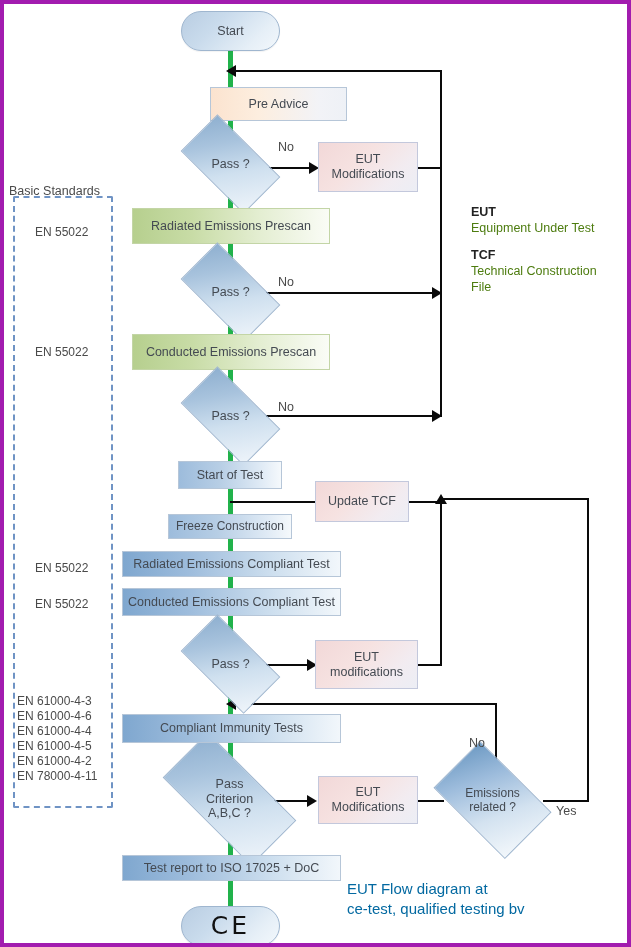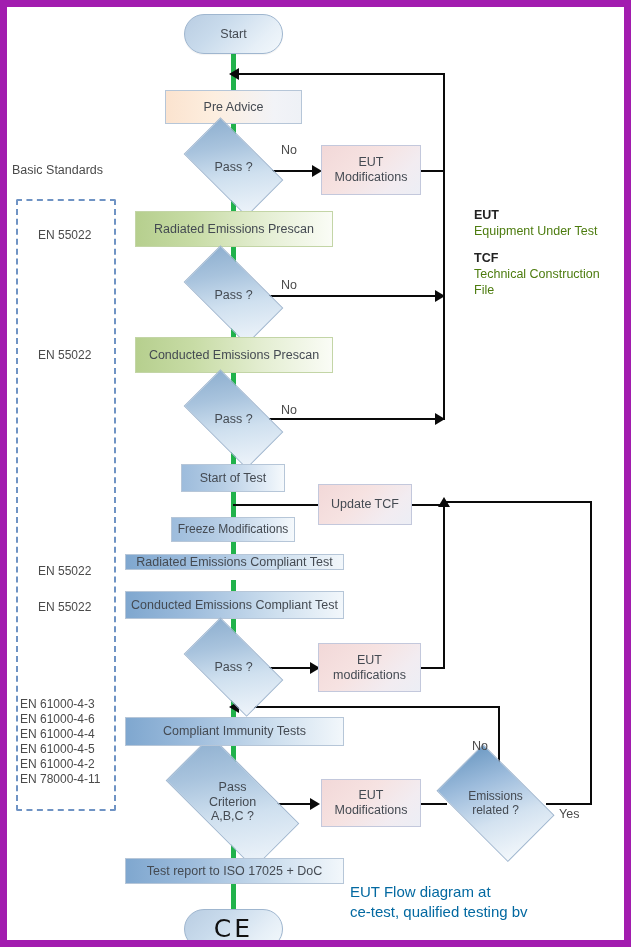--- a/index.html
+++ b/index.html
@@ -9,21 +9,21 @@
   }
   body {
     font-family: "Liberation Sans", sans-serif;
   }
   #canvas {
     position: relative;
     width: 631px;
     height: 947px;
     background: #ffffff;
     overflow: hidden;
-    border: 7px solid #a21caf;
+    border: 4px solid #a21caf;
     box-sizing: border-box;
   }
 
   
   .node {
     position: absolute;
     box-sizing: border-box;
     display: flex;
     align-items: center;
     justify-content: center;
@@ -52,20 +52,21 @@
   .proc-blue-soft {
     background: linear-gradient(90deg, #9dbcdc 0%, #b7cee5 40%, #dfeaf5 80%, #f5f9fc 100%);
   }
   .proc-green {
     background: linear-gradient(90deg, #b6cf8e 0%, #c8dca6 30%, #e4eed2 65%, #fafcf6 100%);
     border: 1px solid #c3d5a6;
   }
   .proc-peach {
     background: linear-gradient(90deg, #fbe3cf 0%, #fdeedf 35%, #f2f3f7 80%, #eef1f6 100%);
     border: 1px solid #b6c6d8;
+    margin-left: 48px;
   }
   .proc-pink {
     background: linear-gradient(135deg, #f2d8d8 0%, #f6e2e1 40%, #f2ecf1 75%, #eceef5 100%);
     border: 1px solid #c3c8dc;
   }
 
   
   .diamond {
     background: transparent;
     border: none;
@@ -270,24 +271,24 @@
 
   <div class="node proc proc-blue-soft" style="left:174px; top:457px; width:104px; height:28px;">
     <span>Start of Test</span>
   </div>
 
   <div class="node proc proc-pink" style="left:311px; top:477px; width:94px; height:41px;">
     <span>Update TCF</span>
   </div>
 
   <div class="node proc proc-blue-soft" style="left:164px; top:510px; width:124px; height:25px; font-size:12px;">
-    <span>Freeze Modifications</span>
-  </div>
-
-  <div class="node proc proc-blue" style="left:118px; top:547px; width:219px; height:16px; justify-content:center;">
+    <span>Freeze Construction</span>
+  </div>
+
+  <div class="node proc proc-blue" style="left:118px; top:547px; width:219px; height:26px; justify-content:center;">
     <span>Radiated Emissions Compliant Test</span>
   </div>
 
   <div class="node proc proc-blue" style="left:118px; top:584px; width:219px; height:28px; justify-content:center;">
     <span>Conducted Emissions Compliant Test</span>
   </div>
 
   <div class="node diamond" style="left:182px; top:634px; width:89px; height:52px;">
     <span class="dshape"></span>
     <span class="dlabel">Pass ?</span>
@@ -327,21 +328,21 @@
   <div class="node terminator" style="left:177px; top:902px; width:99px; height:40px;">
     <span class="ce-text">CE</span>
   </div>
 
   <div class="lbl" style="left:274px; top:136px;">No</div>
   <div class="lbl" style="left:274px; top:271px;">No</div>
   <div class="lbl" style="left:274px; top:396px;">No</div>
   <div class="lbl" style="left:465px; top:732px;">No</div>
   <div class="lbl" style="left:552px; top:800px;">Yes</div>
 
-  <div class="std-title" style="left:5px; top:156px;">Basic Standards</div>
+  <div class="std-title" style="left:5px; top:180px;">Basic Standards</div>
   <div class="std-box" style="left:9px; top:192px; width:96px; height:608px;"></div>
 
   <div class="std-item" style="left:31px; top:221px;">EN 55022</div>
   <div class="std-item" style="left:31px; top:341px;">EN 55022</div>
 
   <div class="std-item" style="left:31px; top:557px;">EN 55022</div>
   <div class="std-item" style="left:31px; top:593px;">EN 55022</div>
 
   <div class="std-item" style="left:13px; top:690px;">EN 61000-4-3</div>
   <div class="std-item" style="left:13px; top:705px;">EN 61000-4-6</div>

